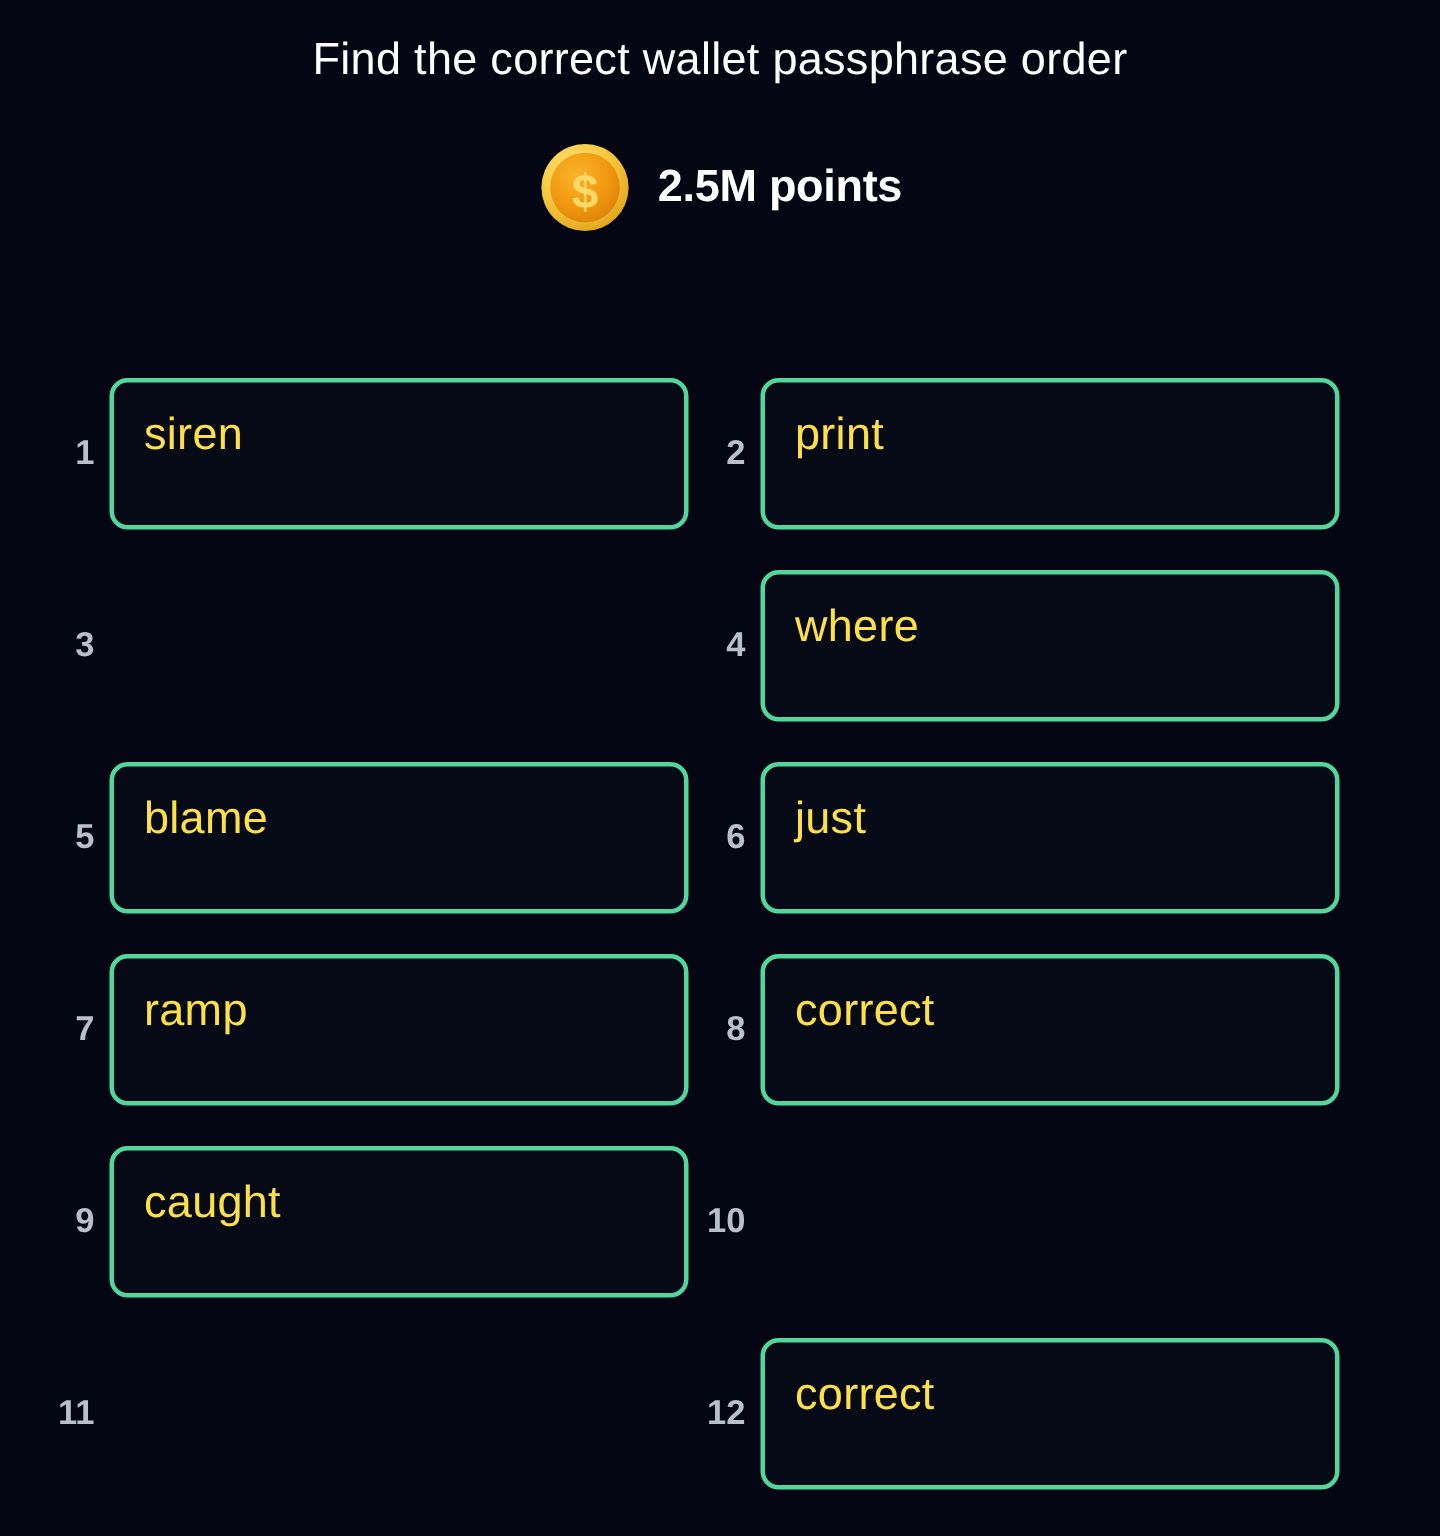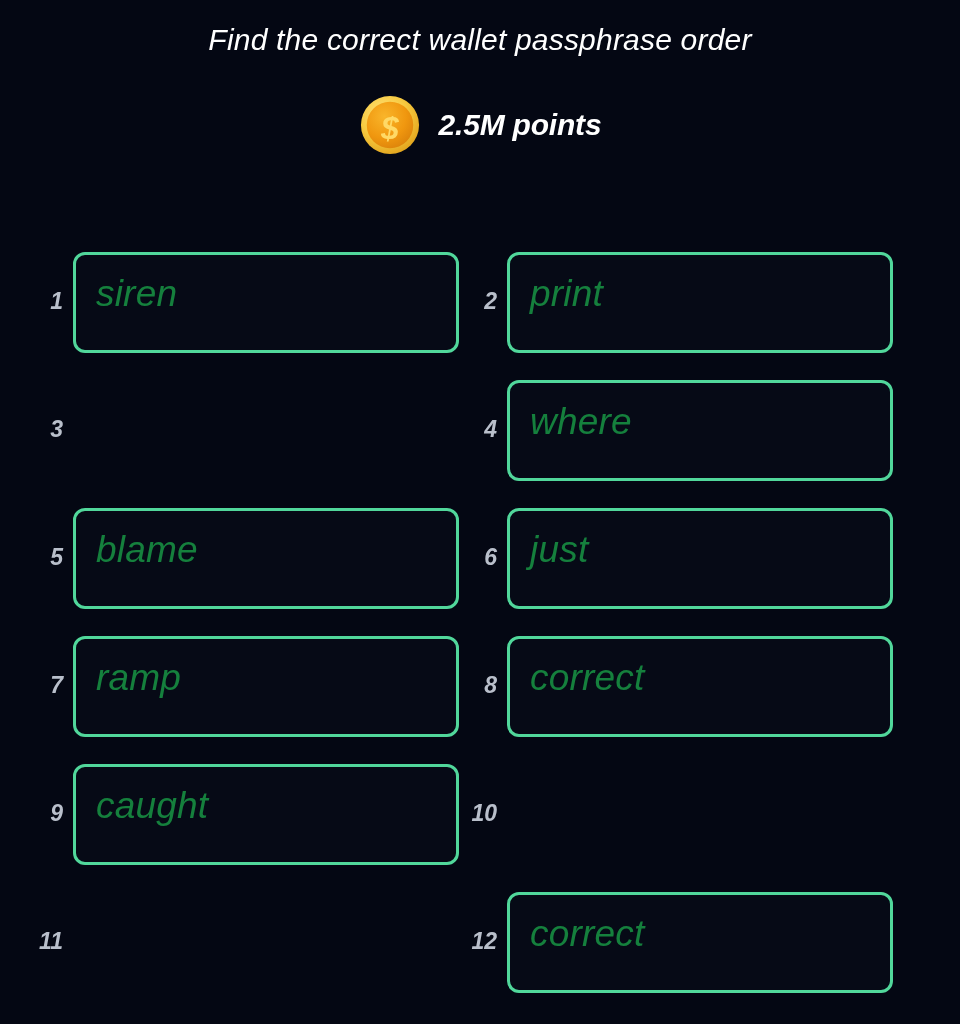--- a/index.html
+++ b/index.html
@@ -19,21 +19,20 @@
   }
 
   .screen {
     position: relative;
     width: 960px;
     height: 828px;
     background: #040713;
     display: flex;
     flex-direction: column;
     align-items: center;
-    font-style: italic;
   }
 
   
   .header {
     width: 100%;
     display: flex;
     flex-direction: column;
     align-items: center;
   }
 
@@ -108,23 +107,23 @@
     border: 3px solid #51d79b;
     border-radius: 12px;
     background: #060a16;
     padding: 18px 20px 0 20px;
     display: flex;
     align-items: flex-start;
     overflow: hidden;
   }
 
   .tile-word {
-    font-size: 37px;
+    font-size: 30px;
     font-weight: 400;
-    color: #15803d;
+    color: #fde047;
     line-height: 1.12;
     letter-spacing: 0.2px;
     white-space: nowrap;
   }
 </style>
 </head>
 <body>
 
 <div class="screen">
 

